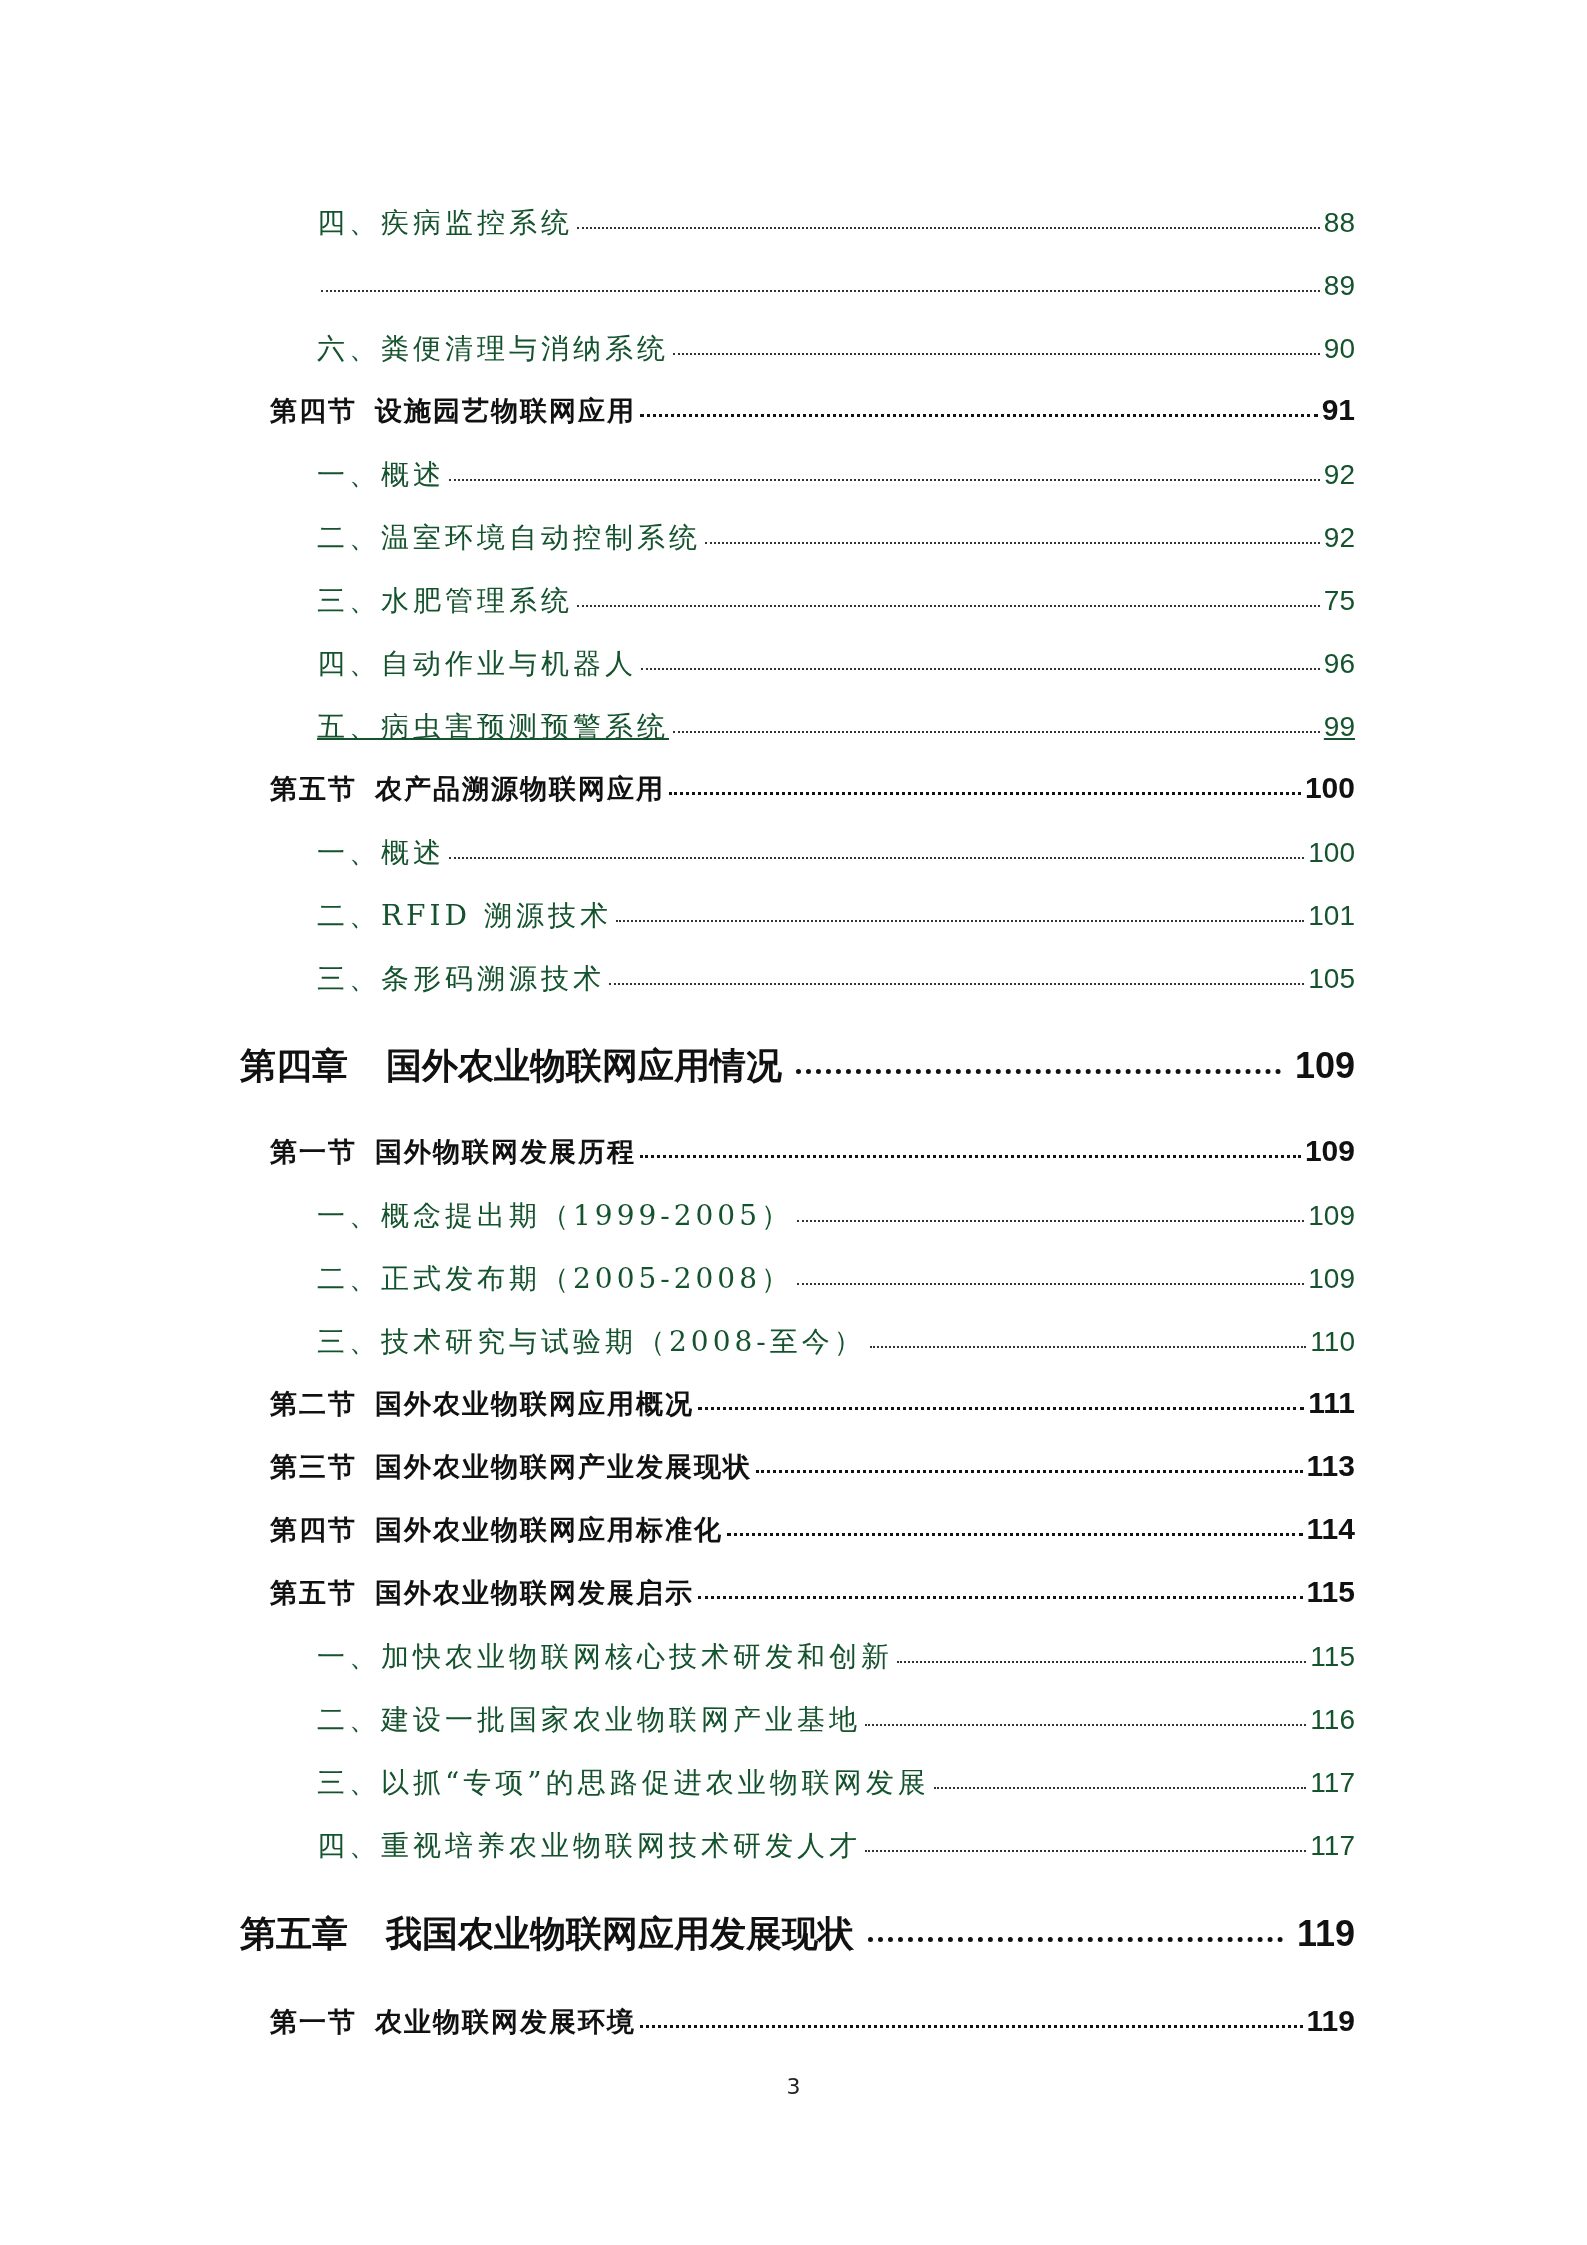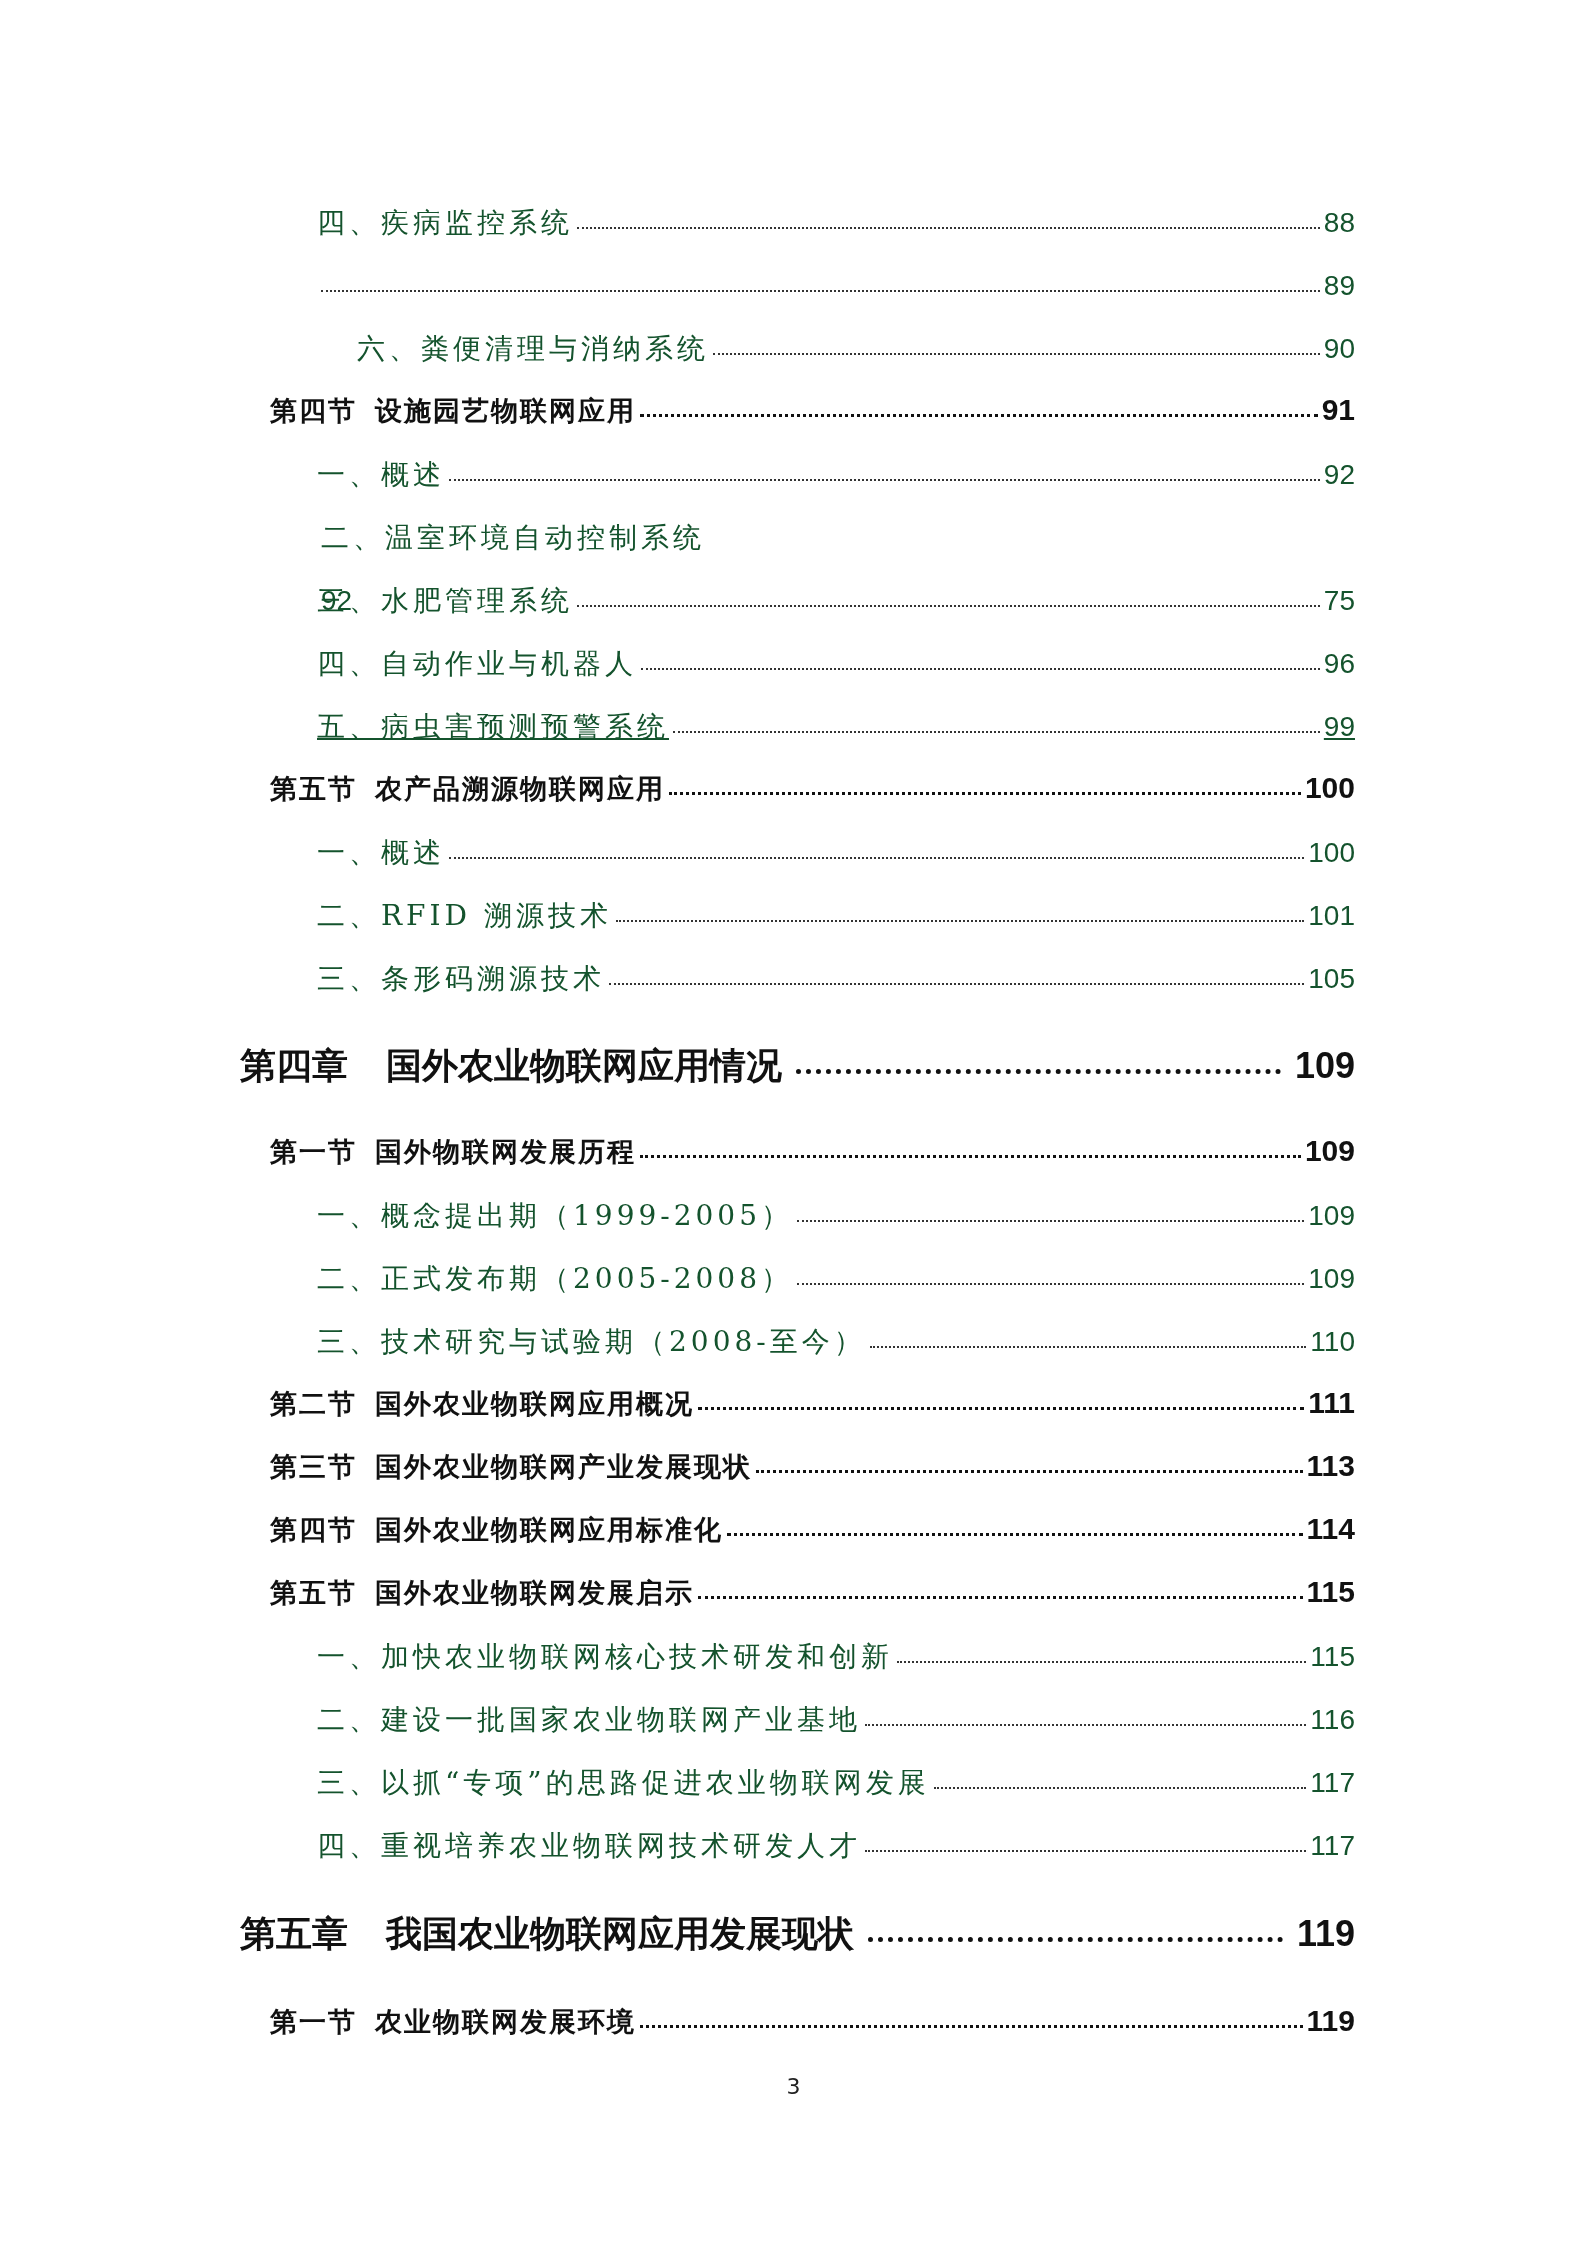--- a/index.html
+++ b/index.html
@@ -79,36 +79,36 @@
   <div id="toc">
       <div class="toc-line item" style="top: 204px;">
         <span class="label"><span>四、疾病监控系统</span></span>
         <span class="leader"></span>
         <span class="page-num">88</span>
       </div>
       <div class="toc-line item" style="top: 267px;">
         <span class="leader"></span>
         <span class="page-num">89</span>
       </div>
-      <div class="toc-line item" style="top: 330px; margin-left: 40px;">
+      <div class="toc-line item" style="top: 330px;">
         <span class="label"><span>六、粪便清理与消纳系统</span></span>
         <span class="leader"></span>
         <span class="page-num">90</span>
       </div>
       <div class="toc-line section" style="top: 393px;">
         <span class="label"><span>第四节</span><span class="gap"></span><span>设施园艺物联网应用</span></span>
         <span class="leader"></span>
         <span class="page-num">91</span>
       </div>
       <div class="toc-line item" style="top: 456px;">
         <span class="label"><span>一、概述</span></span>
         <span class="leader"></span>
         <span class="page-num">92</span>
       </div>
-      <div class="toc-line item" style="top: 519px; flex-direction: column;">
+      <div class="toc-line item" style="top: 519px;">
         <span class="label"><span>二、温室环境自动控制系统</span></span>
         <span class="leader"></span>
         <span class="page-num">92</span>
       </div>
       <div class="toc-line item" style="top: 582px;">
         <span class="label"><span>三、水肥管理系统</span></span>
         <span class="leader"></span>
         <span class="page-num">75</span>
       </div>
       <div class="toc-line item" style="top: 645px;">

